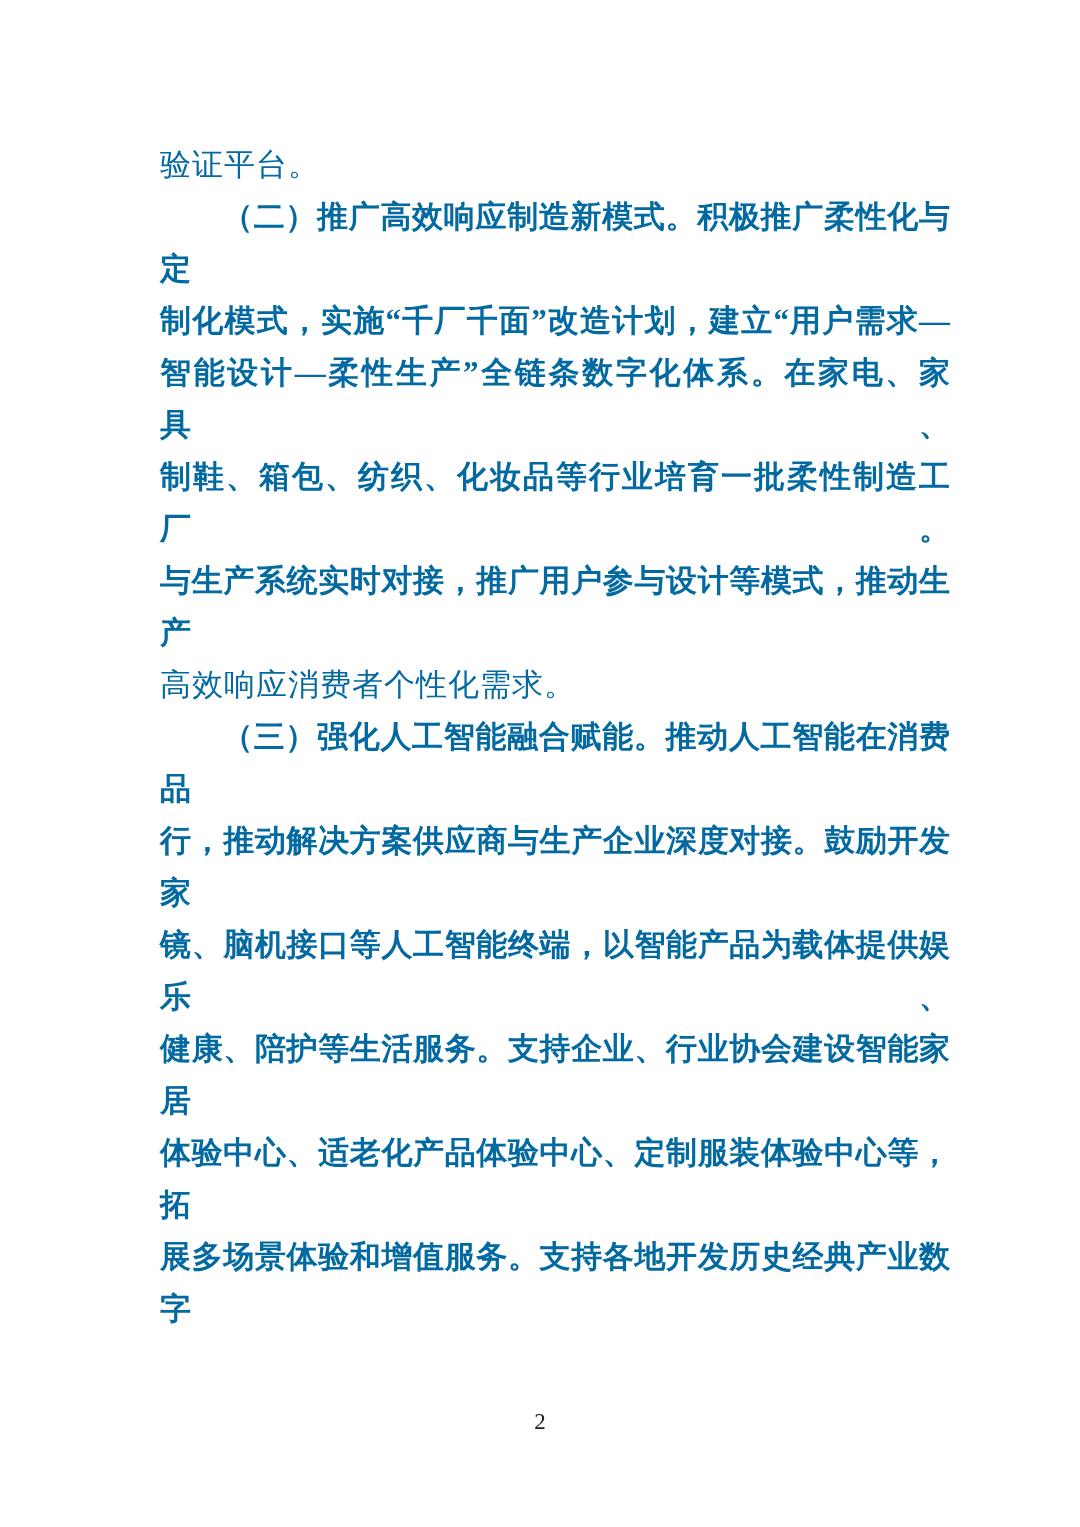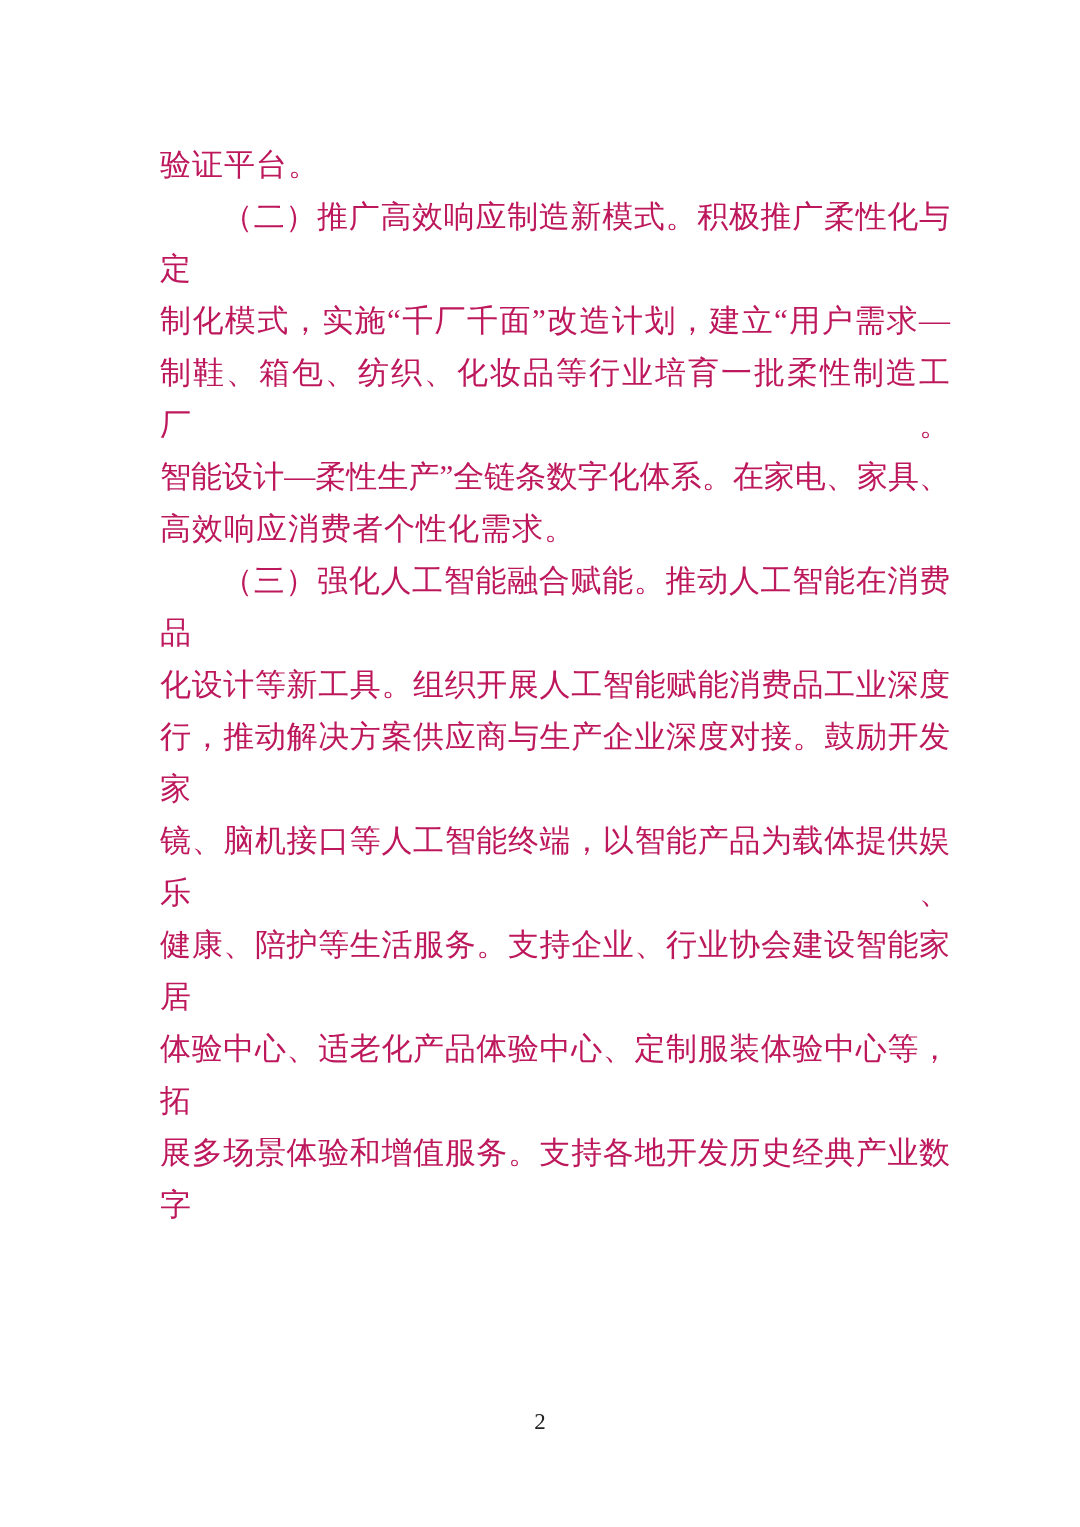--- a/index.html
+++ b/index.html
@@ -20,27 +20,28 @@
     position: absolute;
     left: 160px;
     top: 139px;
     width: 790px;
   }
   .line {
     font-size: 31px;
     line-height: 52px;
     letter-spacing: 1px;
     white-space: normal;
-    color: #be185d;
+    color: #0369a1;
   }
   .line.just {
     text-align: justify;
     text-align-last: justify;
     text-justify: inter-ideograph;
     letter-spacing: 0;
+    font-weight: bold;
   }
   .line.indent {
     text-indent: 2em;
   }
   .page-number {
     position: absolute;
     top: 1406px;
     left: 0;
     width: 100%;
     text-align: center;
@@ -51,25 +52,25 @@
   }
 </style>
 </head>
 <body>
 
 <div class="page">
   <div class="content">
       <div class="line">验证平台。</div>
       <div class="line just indent">（二）推广高效响应制造新模式。积极推广柔性化与定</div>
       <div class="line just">制化模式，实施“千厂千面”改造计划，建立“用户需求—</div>
+      <div class="line just">智能设计—柔性生产”全链条数字化体系。在家电、家具、</div>
       <div class="line just">制鞋、箱包、纺织、化妆品等行业培育一批柔性制造工厂。</div>
-      <div class="line just">智能设计—柔性生产”全链条数字化体系。在家电、家具、</div>
+      <div class="line just">与生产系统实时对接，推广用户参与设计等模式，推动生产</div>
       <div class="line">高效响应消费者个性化需求。</div>
       <div class="line just indent">（三）强化人工智能融合赋能。推动人工智能在消费品</div>
-      <div class="line just">化设计等新工具。组织开展人工智能赋能消费品工业深度</div>
       <div class="line just">行，推动解决方案供应商与生产企业深度对接。鼓励开发家</div>
       <div class="line just">镜、脑机接口等人工智能终端，以智能产品为载体提供娱乐、</div>
       <div class="line just">健康、陪护等生活服务。支持企业、行业协会建设智能家居</div>
       <div class="line just">体验中心、适老化产品体验中心、定制服装体验中心等，拓</div>
       <div class="line just">展多场景体验和增值服务。支持各地开发历史经典产业数字</div>
     </div>
   <div class="page-number">2</div>
 </div>
 
 </body></html>

